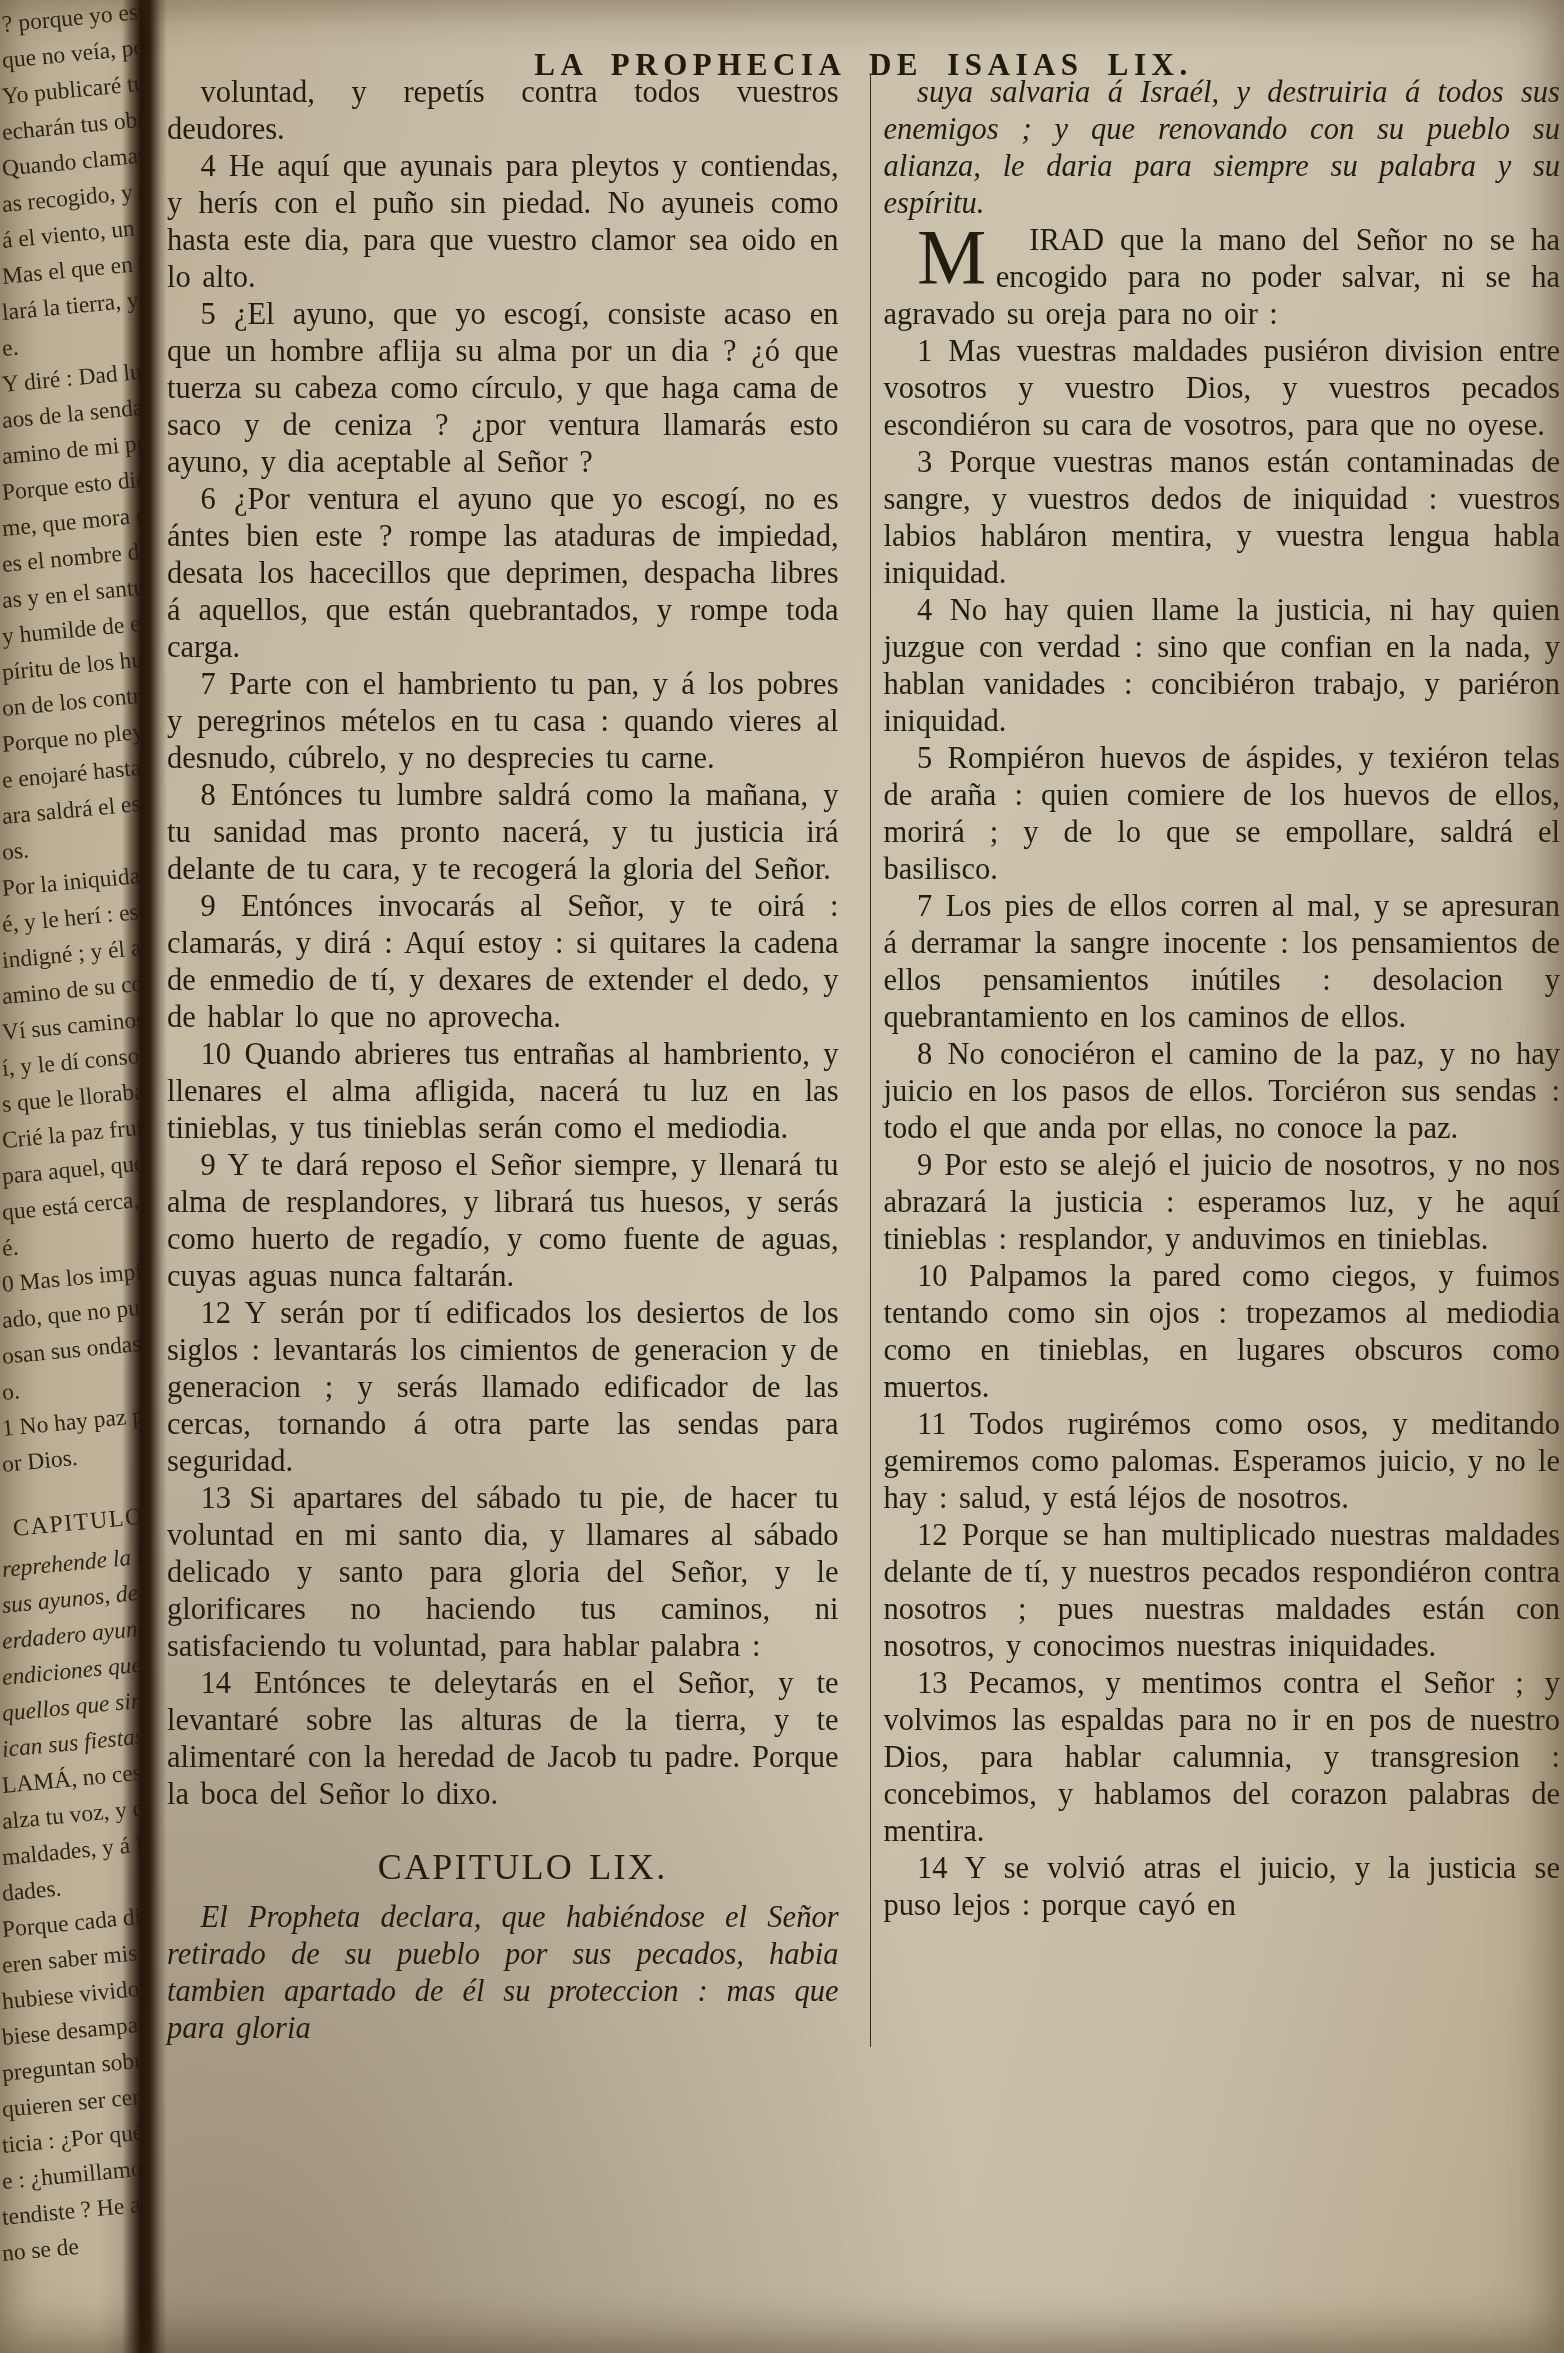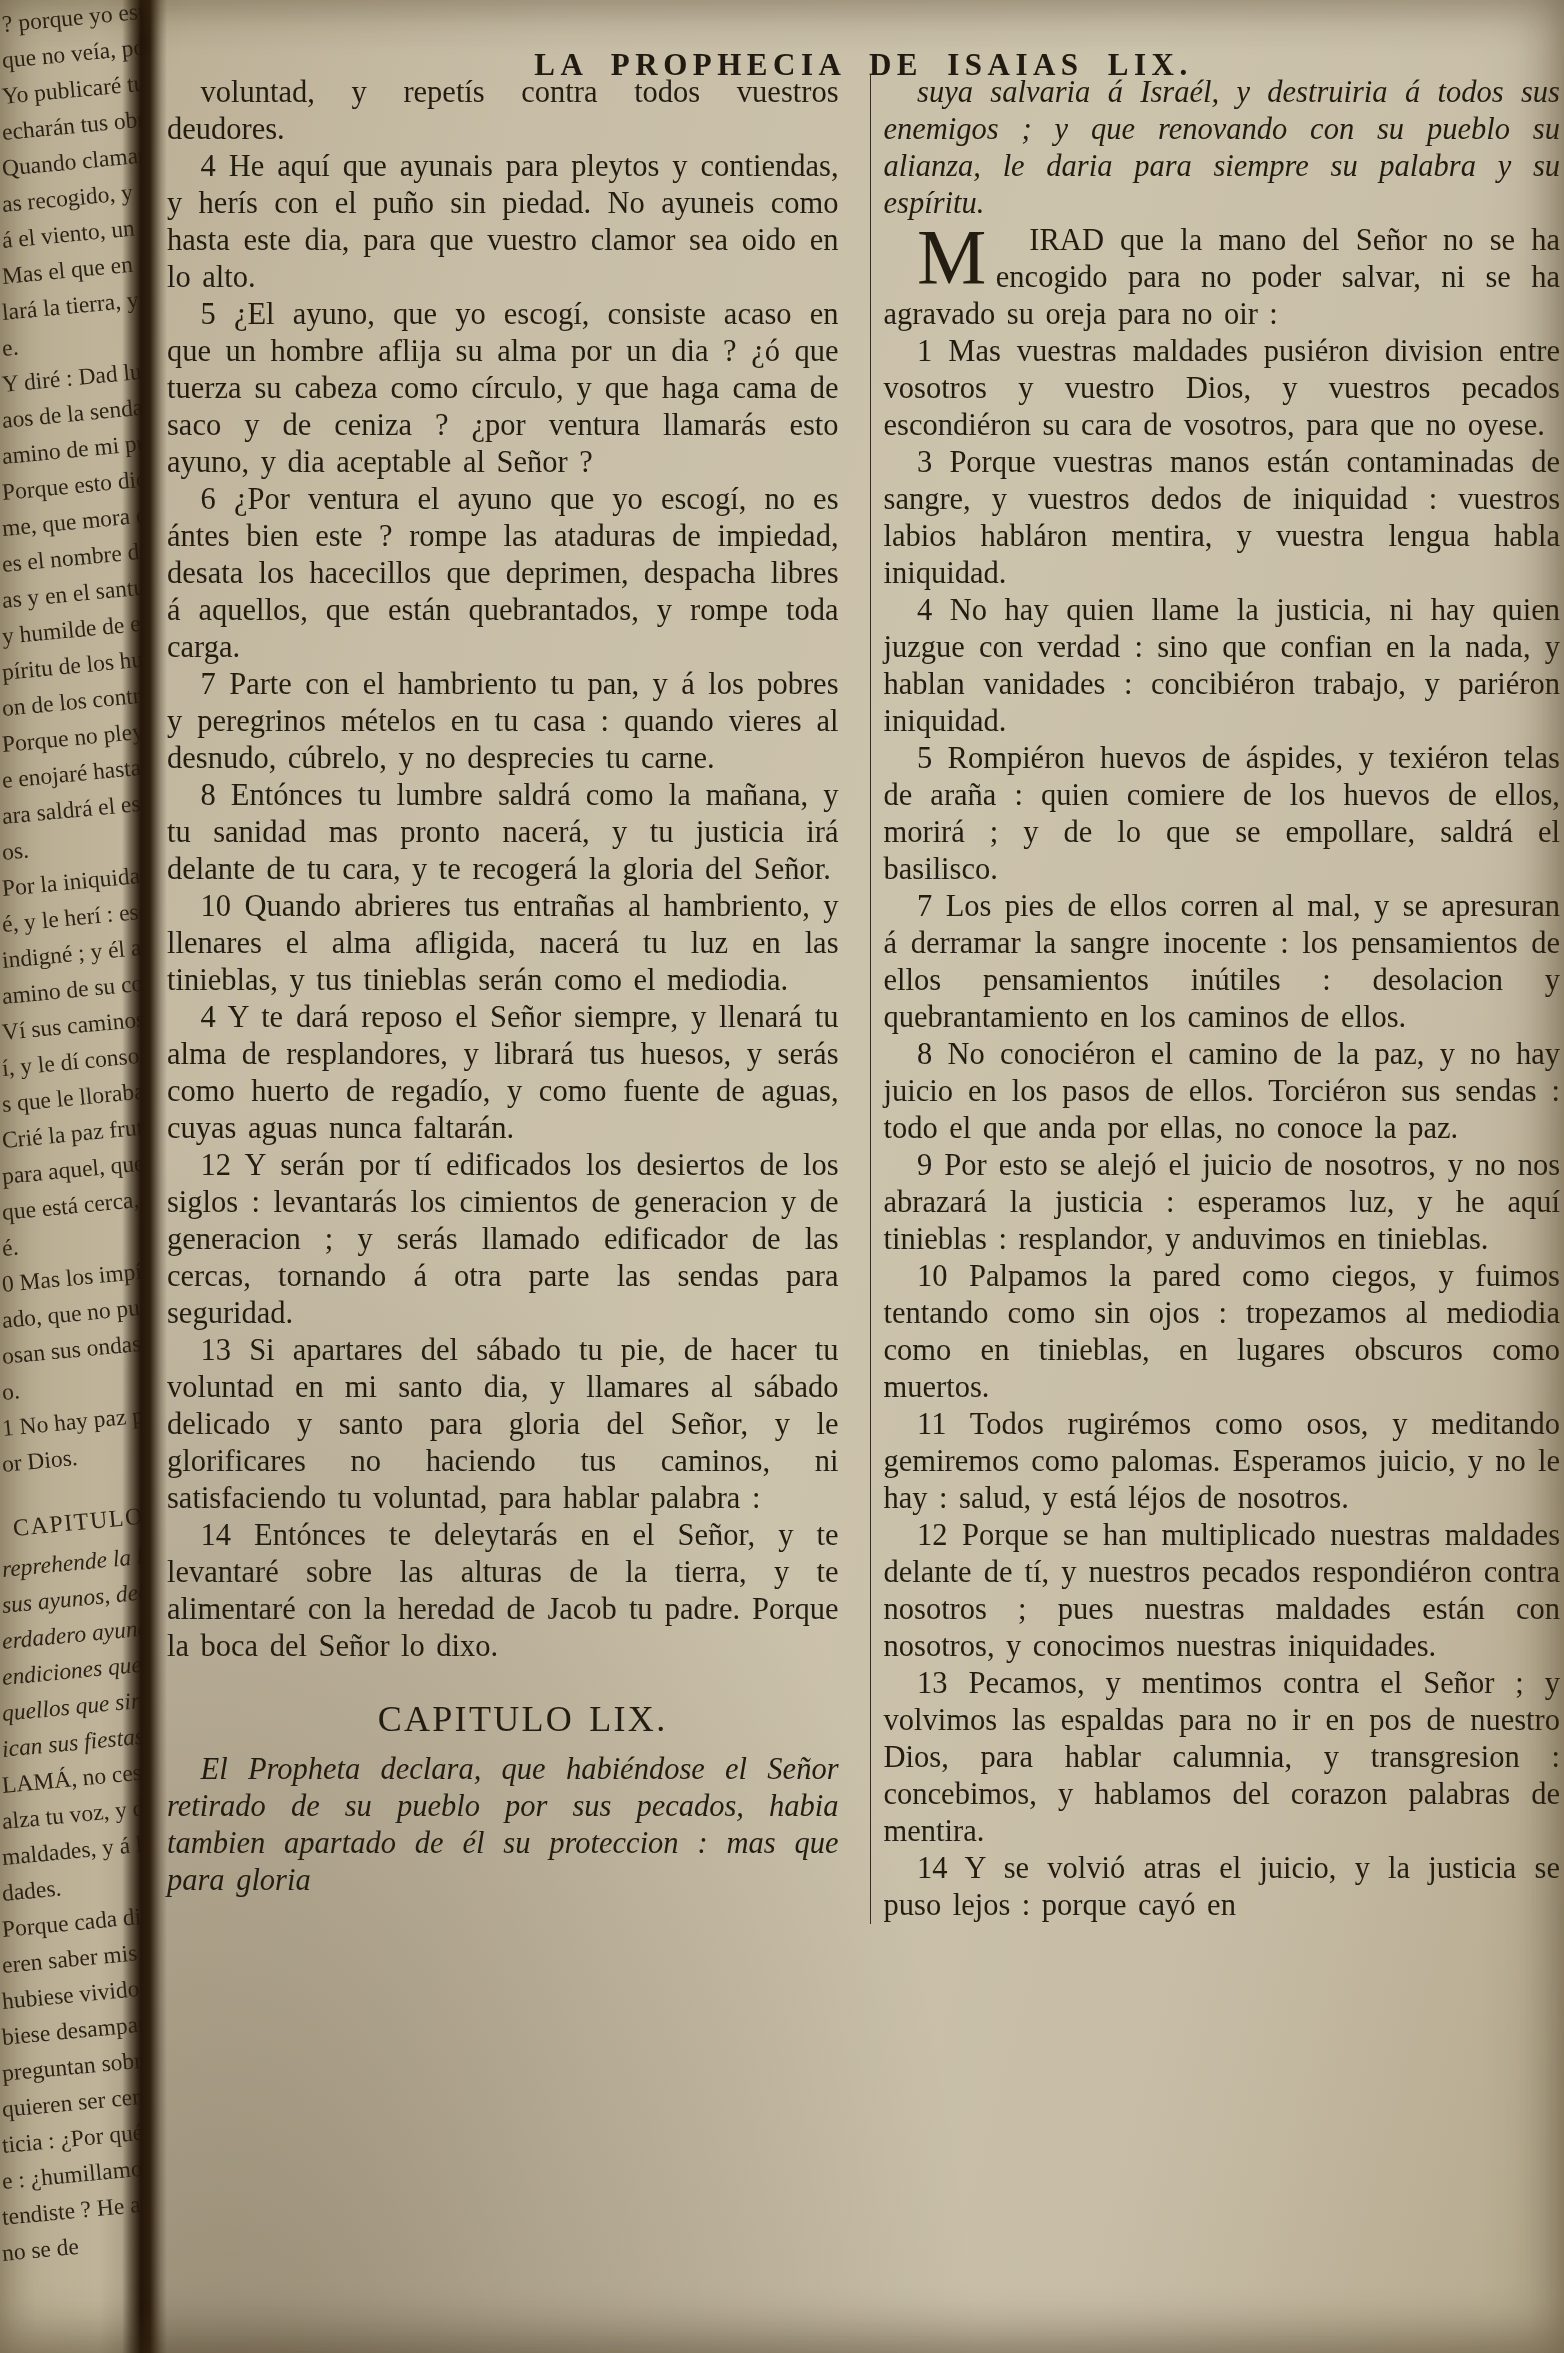--- a/index.html
+++ b/index.html
@@ -211,24 +211,25 @@
       <p class="t-verse">4 He aquí que ayunais para pleytos y contiendas, y herís con el puño sin piedad.  No ayuneis como hasta este dia, para que vuestro clamor sea oido en lo alto.</p>
 
       <p class="t-verse">5 ¿El ayuno, que yo escogí, consiste acaso en que un hombre aflija su alma por un dia ?  ¿ó que tuerza su cabeza como círculo, y que haga cama de saco y de ceniza ?  ¿por ventura llamarás esto ayuno, y dia aceptable al Señor ?</p>
 
       <p class="t-verse">6 ¿Por ventura el ayuno que yo escogí, no es ántes bien este ? rompe las ataduras de impiedad, desata los hacecillos que deprimen, despacha libres á aquellos, que están quebrantados, y rompe toda carga.</p>
 
       <p class="t-verse">7 Parte con el hambriento tu pan, y á los pobres y peregrinos mételos en tu casa : quando vieres al desnudo, cúbrelo, y no desprecies tu carne.</p>
 
       <p class="t-verse">8 Entónces tu lumbre saldrá como la mañana, y tu sanidad mas pronto nacerá, y tu justicia irá delante de tu cara, y te recogerá la gloria del Señor.</p>
 
+      <p class="t-verse">9 Entónces invocarás al Señor, y te oirá : clamarás, y dirá : Aquí estoy : si quitares la cadena de enmedio de tí, y dexares de extender el dedo, y de hablar lo que no aprovecha.</p>
 
       <p class="t-verse">10 Quando abrieres tus entrañas al hambriento, y llenares el alma afligida, nacerá tu luz en las tinieblas, y tus tinieblas serán como el mediodia.</p>
 
-      <p class="t-verse">4 Y te dará reposo el Señor siempre, y llenará tu alma de resplandores, y librará tus huesos, y serás como huerto de regadío, y como fuente de aguas, cuyas aguas nunca faltarán.</p>
+      <p class="t-verse">9 Y te dará reposo el Señor siempre, y llenará tu alma de resplandores, y librará tus huesos, y serás como huerto de regadío, y como fuente de aguas, cuyas aguas nunca faltarán.</p>
 
       <p class="t-verse">12 Y serán por tí edificados los desiertos de los siglos : levantarás los cimientos de generacion y de generacion ; y serás llamado edificador de las cercas, tornando á otra parte las sendas para seguridad.</p>
 
       <p class="t-verse">13 Si apartares del sábado tu pie, de hacer tu voluntad en mi santo dia, y llamares al sábado delicado y santo para gloria del Señor, y le glorificares no haciendo tus caminos, ni satisfaciendo tu voluntad, para hablar palabra :</p>
 
       <p class="t-verse">14 Entónces te deleytarás en el Señor, y te levantaré sobre las alturas de la tierra, y te alimentaré con la heredad de Jacob tu padre.  Porque la boca del Señor lo dixo.</p>
 
       <p class="t-heading">CAPITULO LIX.</p>
 
       <p class="t-summary">El Propheta declara, que habiéndose el Señor retirado de su pueblo por sus pecados, habia tambien apartado de él su proteccion : mas que para gloria</p>

